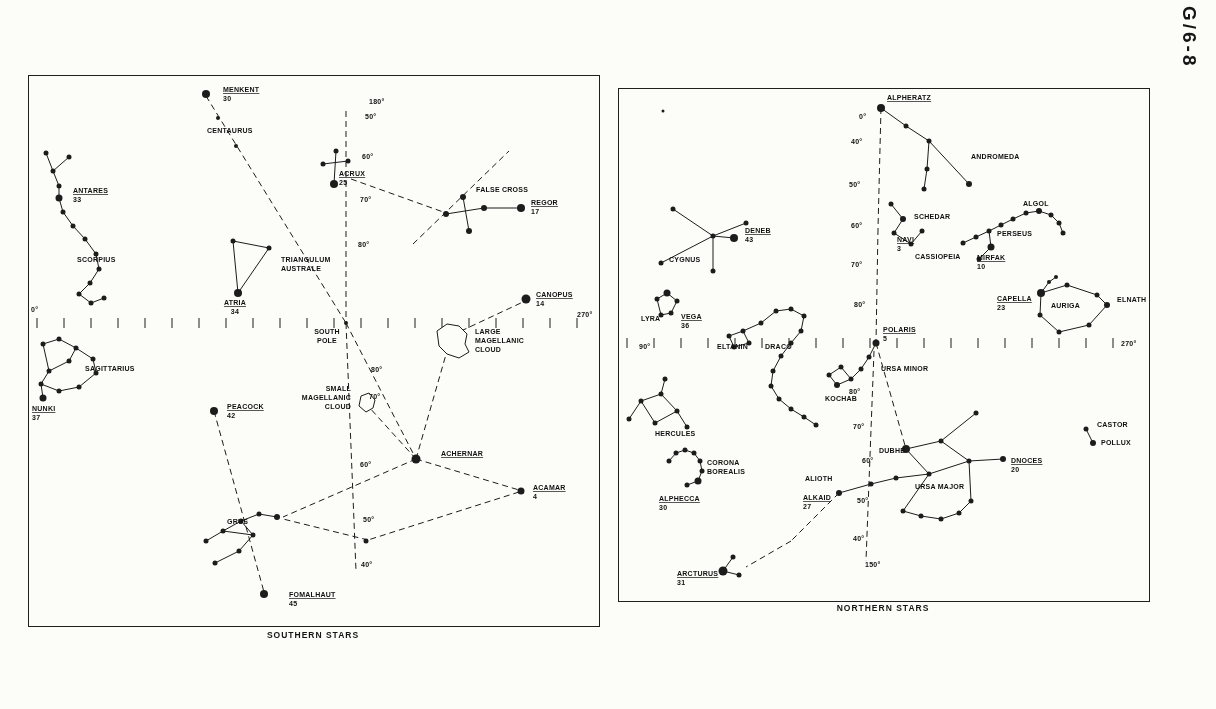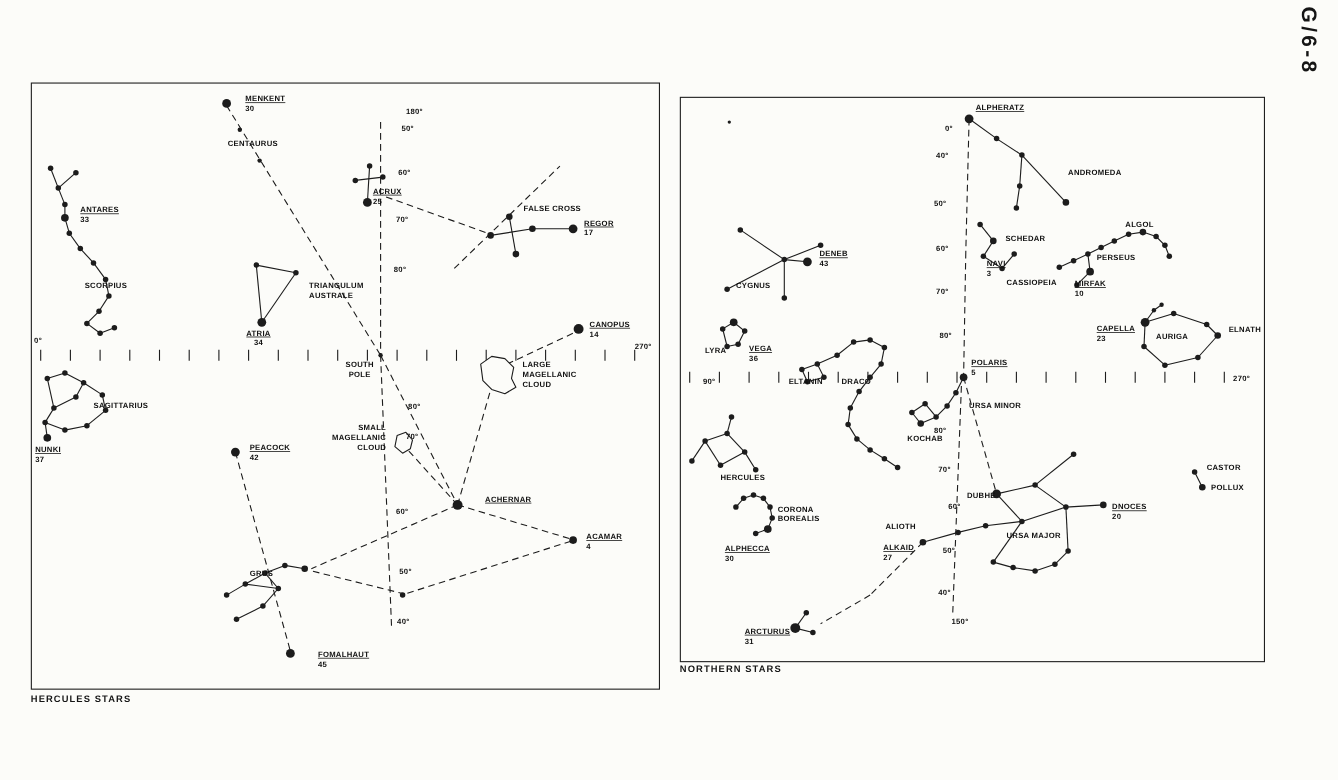--- a/index.html
+++ b/index.html
@@ -6,21 +6,21 @@
   body{
     width:1216px;height:709px;position:relative;overflow:hidden;
     background:#fcfcf9;
     font-family:"Liberation Sans",sans-serif;
   }
   .chart-box{
     position:absolute;border:1.3px solid #1f1f1f;background:#fcfcf9;
   }
   .chart-box svg{display:block;}
   .caption{
-    position:absolute;
+    position:absolute;text-align:center;
     font:bold 8.5px "Liberation Sans",sans-serif;
     letter-spacing:1px;color:#151515;
   }
   .page-label{
     position:absolute;top:6px;right:16px;
     writing-mode:vertical-rl;
     font:bold 19px "Liberation Sans",sans-serif;
     letter-spacing:3px;color:#151515;
   }
   .ln{stroke:#1c1c1c;stroke-width:1;fill:none;}
@@ -466,16 +466,16 @@
       <text x="58" y="487" text-anchor="start" class="lbl"><tspan x="58" dy="0" text-decoration="underline">ARCTURUS</tspan><tspan x="58" dy="9">31</tspan></text>
       <text x="230" y="305" text-anchor="start" class="lbl"><tspan x="230" dy="0">80°</tspan></text>
       <text x="234" y="340" text-anchor="start" class="lbl"><tspan x="234" dy="0">70°</tspan></text>
       <text x="243" y="374" text-anchor="start" class="lbl"><tspan x="243" dy="0">60°</tspan></text>
       <text x="238" y="414" text-anchor="start" class="lbl"><tspan x="238" dy="0">50°</tspan></text>
       <text x="234" y="452" text-anchor="start" class="lbl"><tspan x="234" dy="0">40°</tspan></text>
       <text x="246" y="478" text-anchor="start" class="lbl"><tspan x="246" dy="0">150°</tspan></text>
     </svg>
 </div>
 
-<div class="caption" style="left: 28px; width: 570px; top: 630px;">HERCULES STARS</div>
+<div class="caption" style="left: 28px; width: 570px; top: 630px;">SOUTHERN STARS</div>
 <div class="caption" style="left: 618px; width: 530px; top: 603px;">NORTHERN STARS</div>
 
 <div class="page-label">G/6-8</div>
 
 </body></html>

